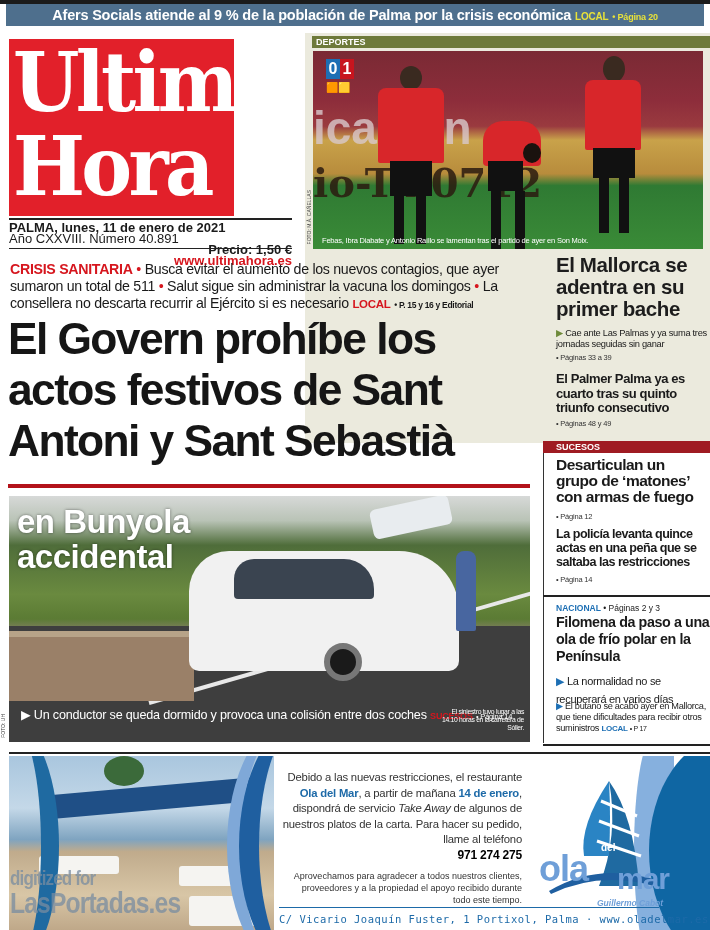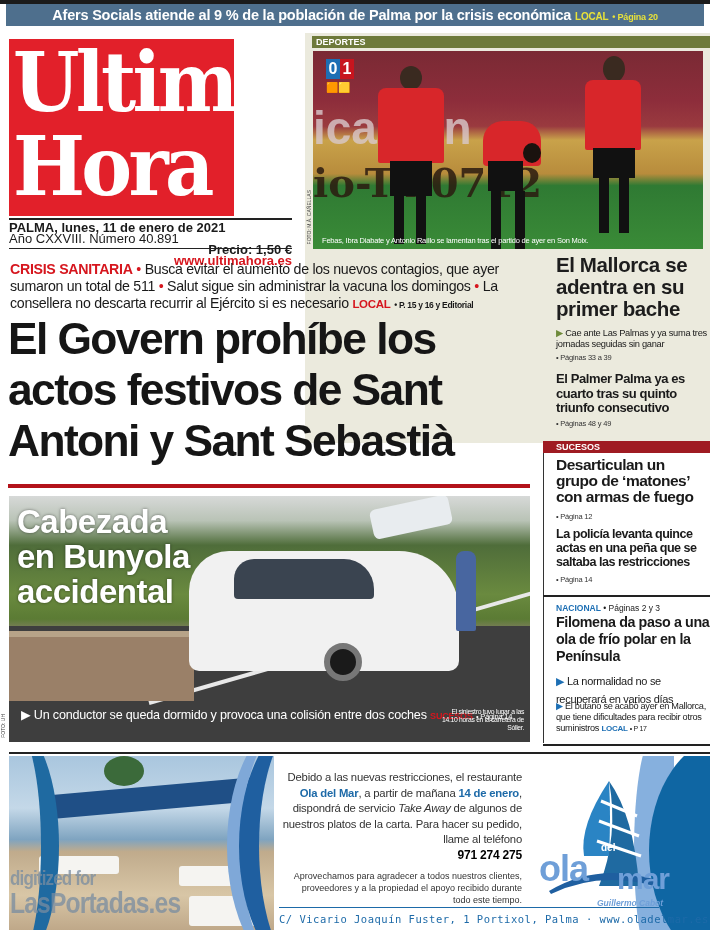--- a/index.html
+++ b/index.html
@@ -224,21 +224,20 @@
   <div class="acc-road"></div>
   <div class="acc-line"></div>
   <div class="acc-wall"></div>
   <div class="acc-hatch"></div>
   <div class="acc-car">
     <div class="win"></div>
     <div class="wheel" style="left:135px;"></div>
   </div>
   <div class="acc-person"></div>
   <div class="acc-title">
-    <div>Cabezada</div>
     <div>en Bunyola</div>
     <div>accidental</div>
   </div>
   <div class="acc-desc">
     <span>▶</span>
     <span>Un conductor se queda dormido y provoca una colisión entre dos coches</span>
     <span class="sec">SUCESOS</span>
     <span class="pg">• Página 14</span>
   </div>
   <div class="acc-note" style="width:88px;">El siniestro tuvo lugar a las 14.10 horas en la carretera de Sóller.</div>

